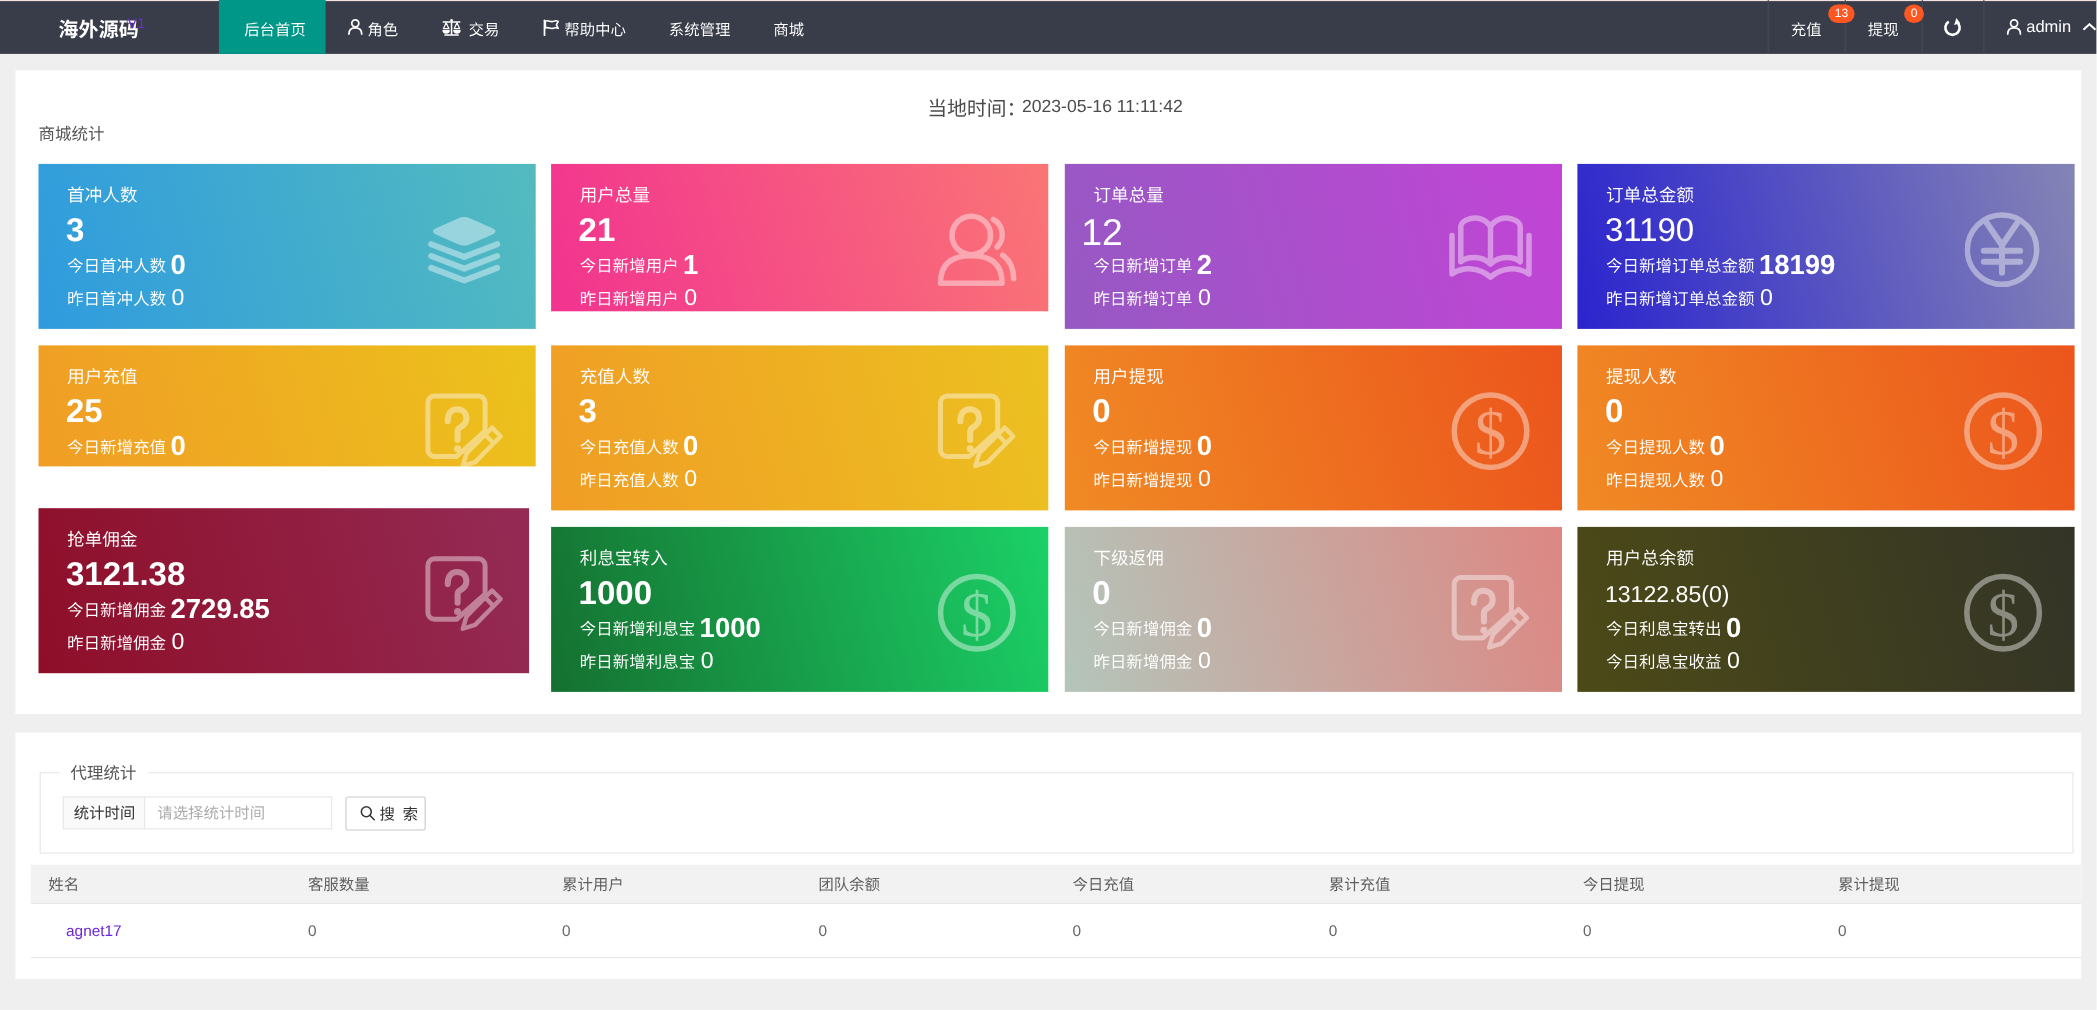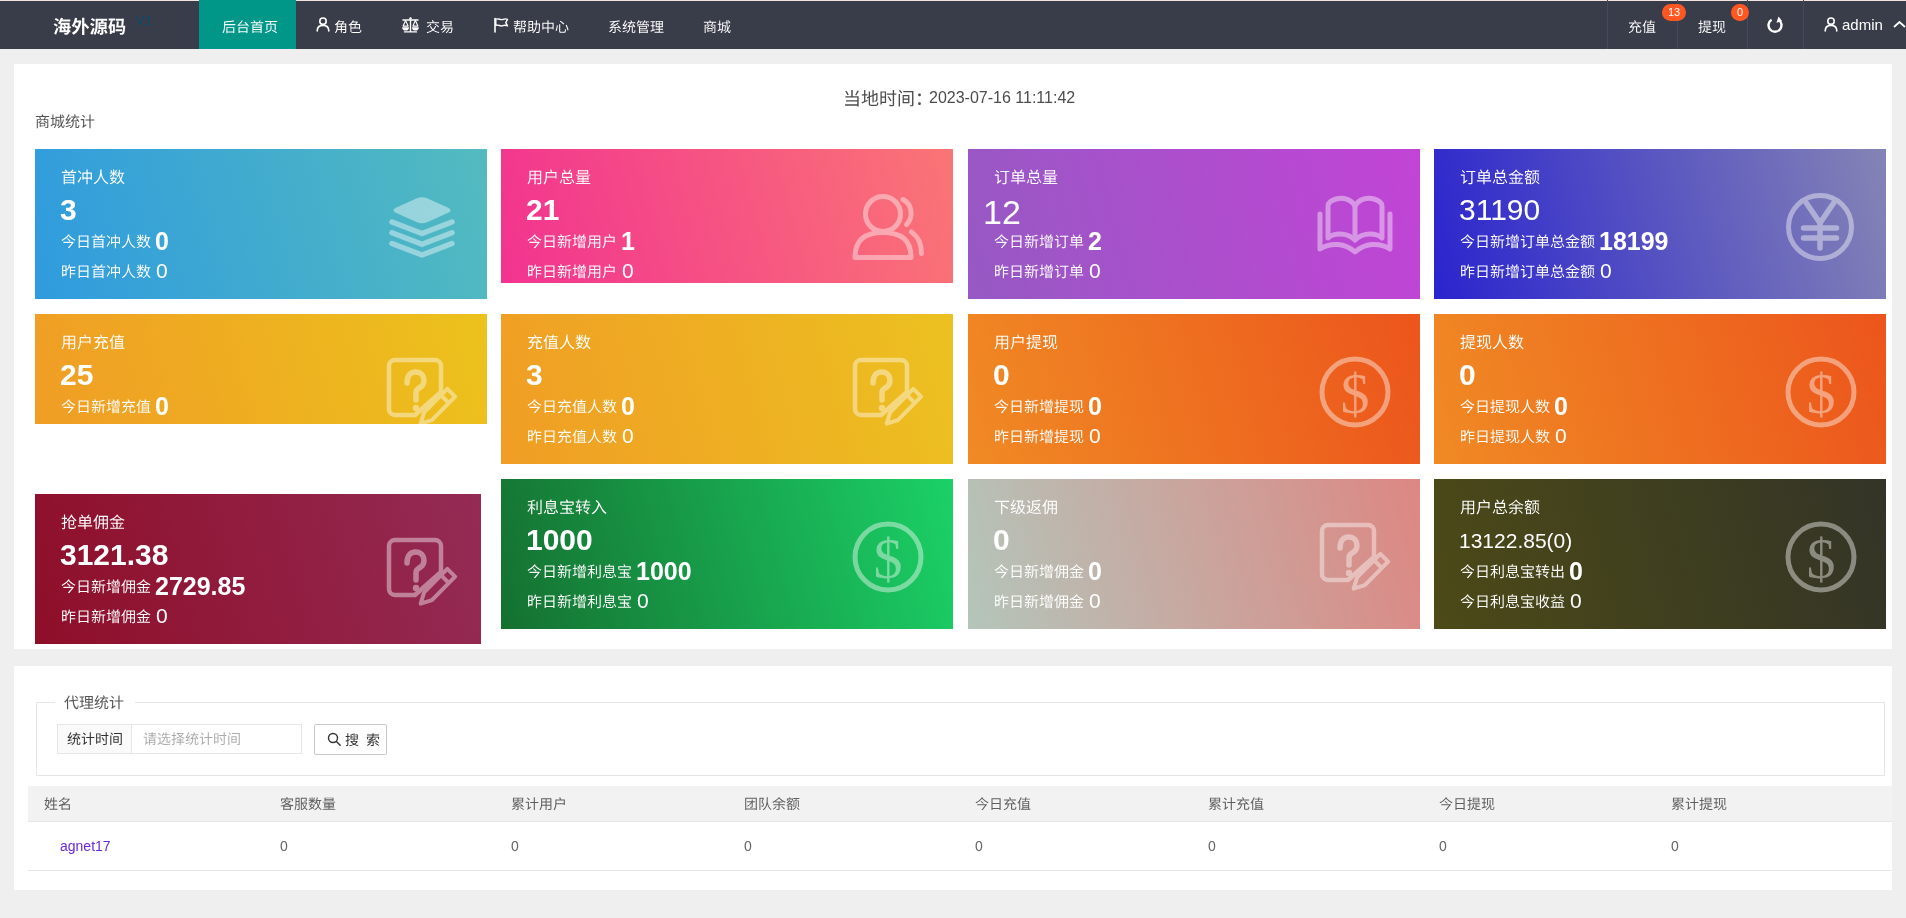--- a/index.html
+++ b/index.html
@@ -85,21 +85,21 @@
     </defs>
   </svg>
 <div style="position:absolute;left:14px;top:64px;width:1878px;height:585px;background:#fff"></div>
 <svg style="position:absolute;left:843.0px;top:86.5px;overflow:visible" width="90" height="23" viewBox="0 -18 90 23" fill="#4c4c4c">
     <use href="#g56" transform="translate(0.0 0) scale(0.1800)"></use>
     <use href="#g57" transform="translate(18.0 0) scale(0.1800)"></use>
     <use href="#g58" transform="translate(36.0 0) scale(0.1800)"></use>
     <use href="#g59" transform="translate(54.0 0) scale(0.1800)"></use>
     <use href="#g60" transform="translate(72.0 0) scale(0.1800)"></use>
   </svg>
-<div style="position:absolute;left:929px;top:88px;font-size:16px;color:#4c4c4c;line-height:19px">2023-07-16 11:11:42</div>
+<div style="position:absolute;left:929px;top:88px;font-size:16px;color:#4c4c4c;line-height:19px">2023-05-16 11:11:42</div>
 <svg style="position:absolute;left:35.0px;top:112.0px;overflow:visible" width="60" height="20" viewBox="0 -15 60 20" fill="#555">
     <use href="#g54" transform="translate(0.0 0) scale(0.1500)"></use>
     <use href="#g55" transform="translate(15.0 0) scale(0.1500)"></use>
     <use href="#g51" transform="translate(30.0 0) scale(0.1500)"></use>
     <use href="#g61" transform="translate(45.0 0) scale(0.1500)"></use>
   </svg>
 <div style="position:absolute;left:35px;top:149px;width:452px;height:150px;background:linear-gradient(75deg,#2F9BDE,#53BBBF)">
     <svg style="position:absolute;left:26.0px;top:18.0px;overflow:visible" width="64" height="21" viewBox="0 -16 64 21" fill="#fff">
       <use href="#g0" transform="translate(0.0 0) scale(0.1600)"></use>
       <use href="#g1" transform="translate(16.0 0) scale(0.1600)"></use>
@@ -372,21 +372,21 @@
       <use href="#g3" transform="translate(75.0 0) scale(0.1500)"></use>
     </svg>
     <div style="position:absolute;left:121px;top:111px;font-size:21px;color:#fff;line-height:21px">0</div>
     <svg width="72" height="72" viewBox="0 0 72 72" fill="none" style="position:absolute;left:351px;top:42px">
 <g opacity="0.42">
 <circle cx="36" cy="36" r="33" stroke="#fff" stroke-width="5" fill="none"></circle>
 <text x="36" y="57" text-anchor="middle" font-family="Liberation Serif" font-size="58" fill="#fff">$</text>
 </g>
 </svg>
   </div>
-<div style="position:absolute;left:35px;top:494px;width:446px;height:150px;background:linear-gradient(75deg,#8E0E28,#942B55)">
+<div style="position:absolute;left:35px;top:462px;width:446px;height:150px;background:linear-gradient(75deg,#8E0E28,#942B55)">
     <svg style="position:absolute;left:26.0px;top:18.0px;overflow:visible" width="64" height="21" viewBox="0 -16 64 21" fill="#fff">
       <use href="#g21" transform="translate(0.0 0) scale(0.1600)"></use>
       <use href="#g14" transform="translate(16.0 0) scale(0.1600)"></use>
       <use href="#g22" transform="translate(32.0 0) scale(0.1600)"></use>
       <use href="#g15" transform="translate(48.0 0) scale(0.1600)"></use>
     </svg>
     <div style="position:absolute;left:25px;top:46px;font-size:30px;font-weight:bold;color:#fff;line-height:1">3121.38</div>
     <svg style="position:absolute;left:26.0px;top:83.0px;overflow:visible" width="90" height="20" viewBox="0 -15 90 20" fill="#fff">
       <use href="#g4" transform="translate(0.0 0) scale(0.1500)"></use>
       <use href="#g5" transform="translate(15.0 0) scale(0.1500)"></use>
@@ -613,21 +613,21 @@
 <div style="position:absolute;left:1439px;top:838px;font-size:14px;color:#666;line-height:16px">0</div>
 <div style="position:absolute;left:1671px;top:838px;font-size:14px;color:#666;line-height:16px">0</div>
 <div style="position:absolute;left:0;top:0;width:1906px;height:49px;background:#393D49"></div>
 <div style="position:absolute;left:0;top:0;width:1906px;height:1px;background:#f2e2e0"></div>
 <svg style="position:absolute;left:53.0px;top:14.7px;overflow:visible" width="73" height="24" viewBox="0 -18.3 73 24" fill="#fff">
     <use href="#g35" transform="translate(0.0 0) scale(0.1830)"></use>
     <use href="#g36" transform="translate(18.3 0) scale(0.1830)"></use>
     <use href="#g37" transform="translate(36.6 0) scale(0.1830)"></use>
     <use href="#g38" transform="translate(54.9 0) scale(0.1830)"></use>
   </svg>
-<div style="position:absolute;left:136px;top:14px;font-size:13px;color:#0c4a6e;font-family:'Liberation Sans';line-height:14px">V1</div>
+<div style="position:absolute;left:116px;top:14px;font-size:13px;color:#6d28d9;font-family:'Liberation Sans';line-height:14px">V1</div>
 <div style="position:absolute;left:199px;top:0;width:97px;height:49px;background:#009688"></div>
 <svg style="position:absolute;left:221.5px;top:17.5px;overflow:visible" width="56" height="18" viewBox="0 -14 56 18" fill="#fff">
     <use href="#g39" transform="translate(0.0 0) scale(0.1400)"></use>
     <use href="#g40" transform="translate(14.0 0) scale(0.1400)"></use>
     <use href="#g0" transform="translate(28.0 0) scale(0.1400)"></use>
     <use href="#g41" transform="translate(42.0 0) scale(0.1400)"></use>
   </svg>
 <svg width="14" height="15" viewBox="0 0 14 15" fill="none" style="position:absolute;left:316px;top:17px">
 <circle cx="7" cy="4.2" r="3.2" stroke="#fff" stroke-width="1.6"></circle>
 <path d="M1.2 14 C1.2 9.6 3.8 8.4 7 8.4 C10.2 8.4 12.8 9.6 12.8 14" stroke="#fff" stroke-width="1.6" stroke-linecap="round"></path>

